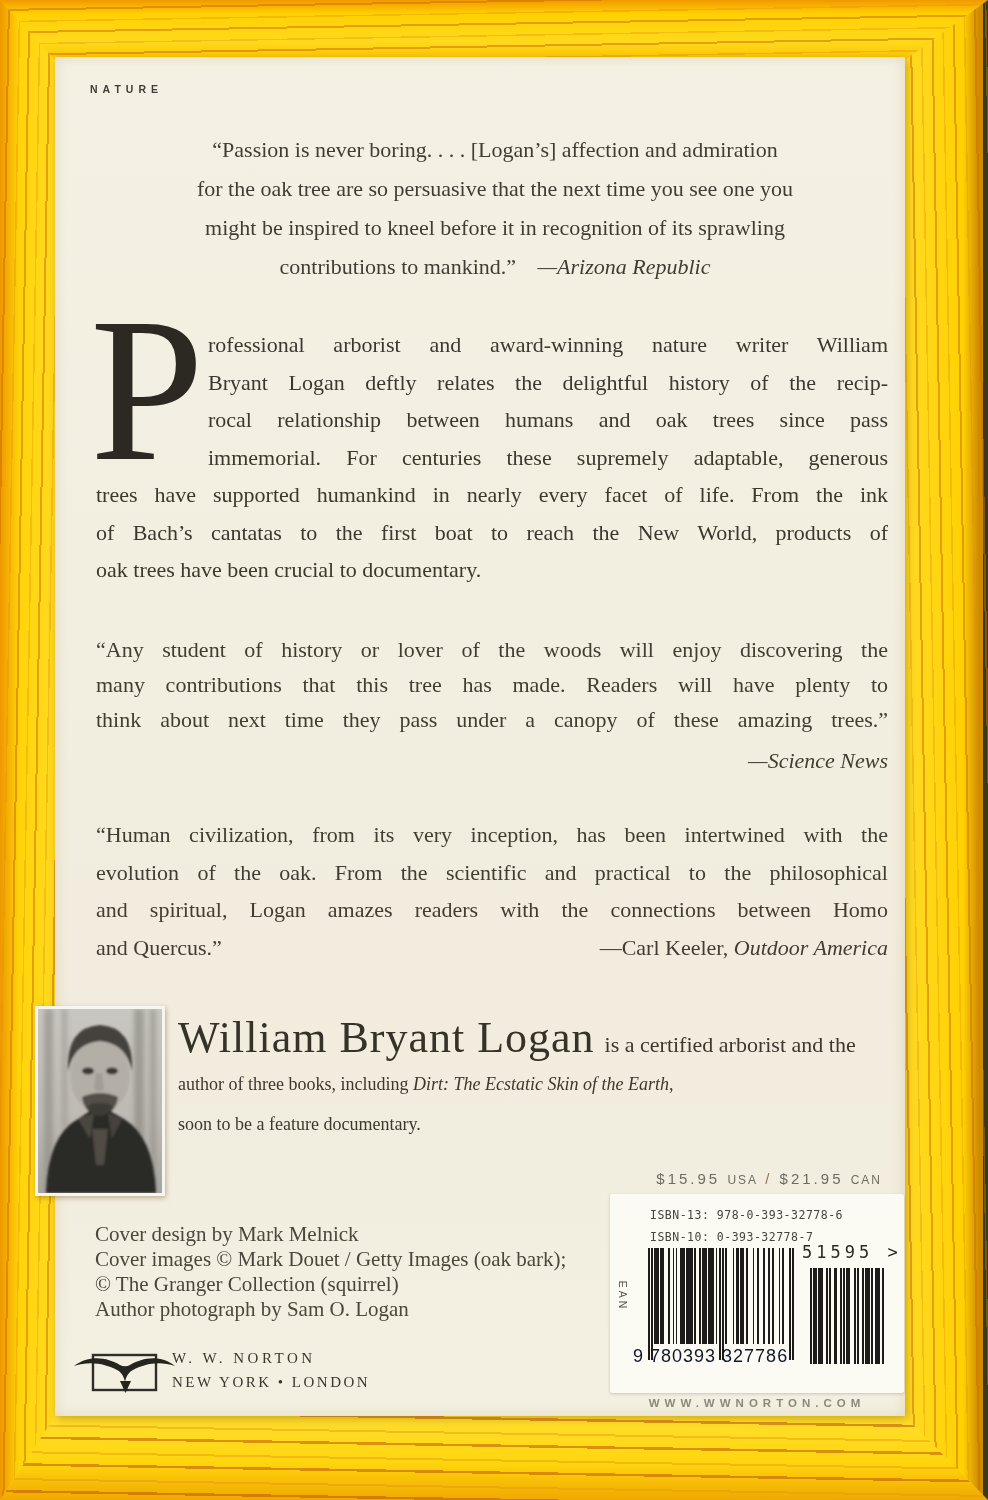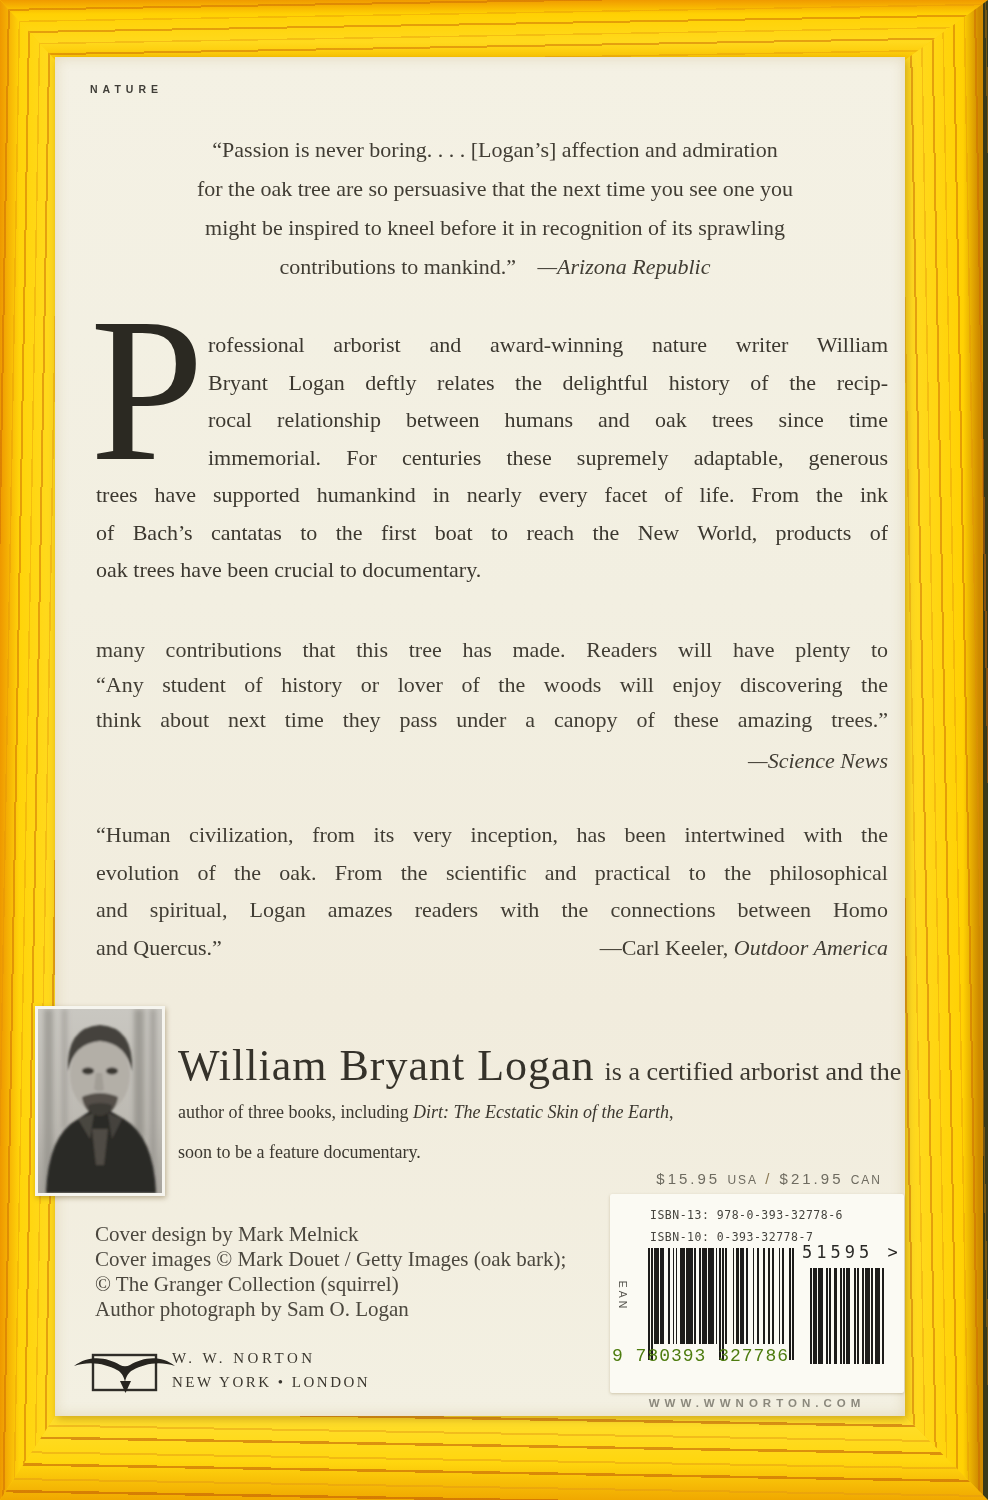--- a/index.html
+++ b/index.html
@@ -45,42 +45,42 @@
   .flexline{display:flex;justify-content:space-between;align-items:baseline;height:38px;line-height:38px;}
   
   .para{left:96px;top:326px;width:792px;font-size:22px;color:#3c3830;}
   .dropcap{position:absolute;left:-6px;top:-39px;font-size:205px;line-height:1;color:#2b2922;}
   .para-indent{margin-left:112px;}
   
   .photo{left:35px;top:1006px;width:130px;height:190px;background:#f6f5ef;
     border:3px solid #f6f5ef;box-sizing:border-box;box-shadow:1px 2px 5px rgba(90,60,10,.35);}
   .photo svg{display:block;width:100%;height:100%;}
   .bio{left:178px;top:1012px;width:706px;color:#3c3830;}
-  .bio-l1{display:flex;align-items:baseline;gap:10px;height:52px;margin-top:28px;}
+  .bio-l1{display:flex;align-items:baseline;gap:10px;height:52px;}
   .bio-name{font-size:44px;letter-spacing:1px;color:#35322a;white-space:nowrap;}
-  .bio-rest{font-size:26px;white-space:nowrap;}
+  .bio-rest{font-size:22px;white-space:nowrap;}
   .bio-line{font-size:18px;height:40px;line-height:40px;white-space:nowrap;}
   
   .price{left:480px;top:1170px;width:402px;text-align:right;
     font-family:"Liberation Sans",sans-serif;font-size:15px;letter-spacing:3px;color:#6e6b60;}
   .price .sm{font-size:12px;letter-spacing:2px;}
   .price .sep{color:#8b7a55;}
   
   .credits{left:95px;top:1222px;width:480px;font-size:21px;line-height:25px;color:#4b473e;}
   
   .isbnbox{left:610px;top:1194px;width:294px;height:199px;background:#fbfaf3;
     border-radius:2px;box-shadow:0 1px 3px rgba(100,70,10,.25);}
   .isbn-line{position:absolute;left:40px;font-family:"DejaVu Sans Mono",monospace;
     font-size:11.5px;letter-spacing:.5px;color:#45443e;}
   .ean-label{position:absolute;left:-2px;top:96px;font-family:"Liberation Sans",sans-serif;
     font-size:10.5px;letter-spacing:3px;color:#55534c;transform:rotate(90deg);}
   .barcode{position:absolute;}
   .bar{position:absolute;top:0;background:#1d1c1a;}
-  .bc-digits{position:absolute;left:2px;top:152px;font-family:Liberation Mono, monospace;
-    font-size:18px;letter-spacing:1px;color:#4d7c0f;}
+  .bc-digits{position:absolute;left:23px;top:152px;font-family:Liberation Sans, sans-serif;
+    font-size:18px;letter-spacing:1px;color:#0f172a;}
   .supp-digits{position:absolute;left:192px;top:48px;font-family:"DejaVu Sans Mono",monospace;
     font-size:17px;letter-spacing:4px;color:#2a2926;white-space:nowrap;}
   .url{left:605px;top:1397px;width:304px;text-align:center;font-family:"Liberation Sans",sans-serif;
     font-size:11.5px;letter-spacing:5px;color:#8b887c;font-weight:bold;}
   
   .norton-logo{left:72px;top:1346px;width:104px;height:50px;}
   .norton-t1{left:172px;top:1350px;font-size:15px;letter-spacing:3.5px;color:#3a362e;}
   .norton-t2{left:172px;top:1374px;font-size:15px;letter-spacing:2.5px;color:#3a362e;}
 </style>
 </head>
@@ -105,31 +105,31 @@
       <span>contributions to mankind.”</span>
       <span class="attr" style="margin-left:16px;">—Arizona Republic</span>
     </div>
   </div>
 
   <div class="abs para">
     <div class="dropcap">P</div>
     <div class="para-indent">
       <div class="jline">rofessional arborist and award-winning nature writer William</div>
       <div class="jline">Bryant Logan deftly relates the delightful history of the recip-</div>
-      <div class="jline">rocal relationship between humans and oak trees since time</div>
+      <div class="jline">rocal relationship between humans and oak trees since pass</div>
       <div class="jline">immemorial. For centuries these supremely adaptable, generous</div>
     </div>
     <div class="jline">trees have supported humankind in nearly every facet of life. From the ink</div>
     <div class="jline">of Bach’s cantatas to the first boat to reach the New World, products of</div>
     <div class="lastline">oak trees have been crucial to documentary.</div>
   </div>
 
   <div class="abs quote q2" style="left:96px;top:632px;width:792px;">
+    <div class="jline">“Any student of history or lover of the woods will enjoy discovering the</div>
     <div class="jline">many contributions that this tree has made. Readers will have plenty to</div>
-    <div class="jline">“Any student of history or lover of the woods will enjoy discovering the</div>
     <div class="jline">think about next time they pass under a canopy of these amazing trees.”</div>
     <div class="attr-right attr">—Science News</div>
   </div>
 
   <div class="abs quote" style="left:96px;top:816px;width:792px;">
     <div class="jline">“Human civilization, from its very inception, has been intertwined with the</div>
     <div class="jline">evolution of the oak. From the scientific and practical to the philosophical</div>
     <div class="jline">and spiritual, Logan amazes readers with the connections between Homo</div>
     <div class="flexline">
       <span>and Quercus.”</span>

